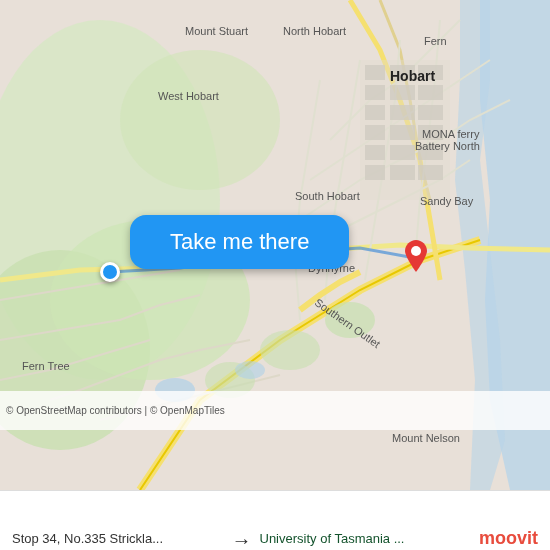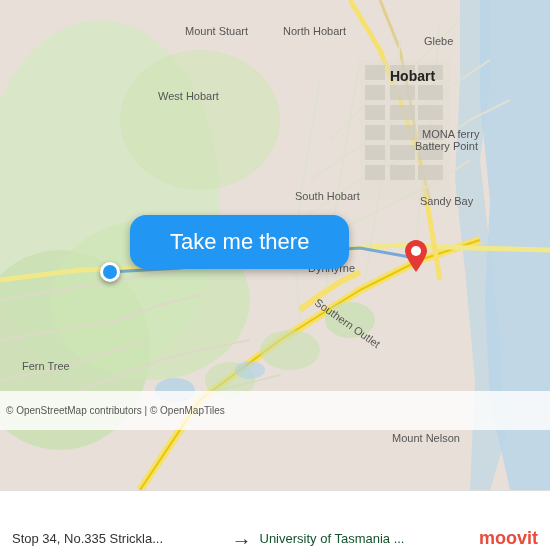--- a/index.html
+++ b/index.html
@@ -214,25 +214,25 @@
     <ellipse cx="230" cy="380" rx="25" ry="18" fill="#c8e0b0" opacity="0.6"></ellipse>
 
     <path d="M110,272 L180,268 L240,260 L300,252 L360,248 L415,258" stroke="#4a90d9" stroke-width="3" fill="none" stroke-dasharray="none" opacity="0.7"></path>
 
     <ellipse cx="175" cy="390" rx="20" ry="12" fill="#afd0e8" opacity="0.7"></ellipse>
     <ellipse cx="250" cy="370" rx="15" ry="9" fill="#afd0e8" opacity="0.6"></ellipse>
   </svg>
 
   <span class="map-label" style="left:185px; top:25px">Mount Stuart</span>
   <span class="map-label" style="left:283px; top:25px">North Hobart</span>
-  <span class="map-label" style="left:424px; top:35px">Glebe</span>
+  <span class="map-label" style="left:424px; top:35px">Fern</span>
   <span class="map-label" style="left:158px; top:90px">West Hobart</span>
   <span class="map-label-bold" style="left:390px; top:68px">Hobart</span>
   <span class="map-label" style="left:422px; top:128px">MONA ferry</span>
-  <span class="map-label" style="left:415px; top:140px">Battery Point</span>
+  <span class="map-label" style="left:415px; top:140px">Battery North</span>
   <span class="map-label" style="left:295px; top:190px">South Hobart</span>
   <span class="map-label" style="left:420px; top:195px">Sandy Bay</span>
   <span class="map-label" style="left:308px; top:262px">Dynnyrne</span>
   <span class="map-label" style="left:316px; top:295px; transform:rotate(35deg); transform-origin:left center;">Southern Outlet</span>
   <span class="map-label" style="left:22px; top:360px">Fern Tree</span>
   <span class="map-label" style="left:392px; top:432px">Mount Nelson</span>
 
   <div class="origin-dot" style="left:100px; top:262px;"></div>
 
   <div class="dest-pin" style="left:405px; top:240px;">

